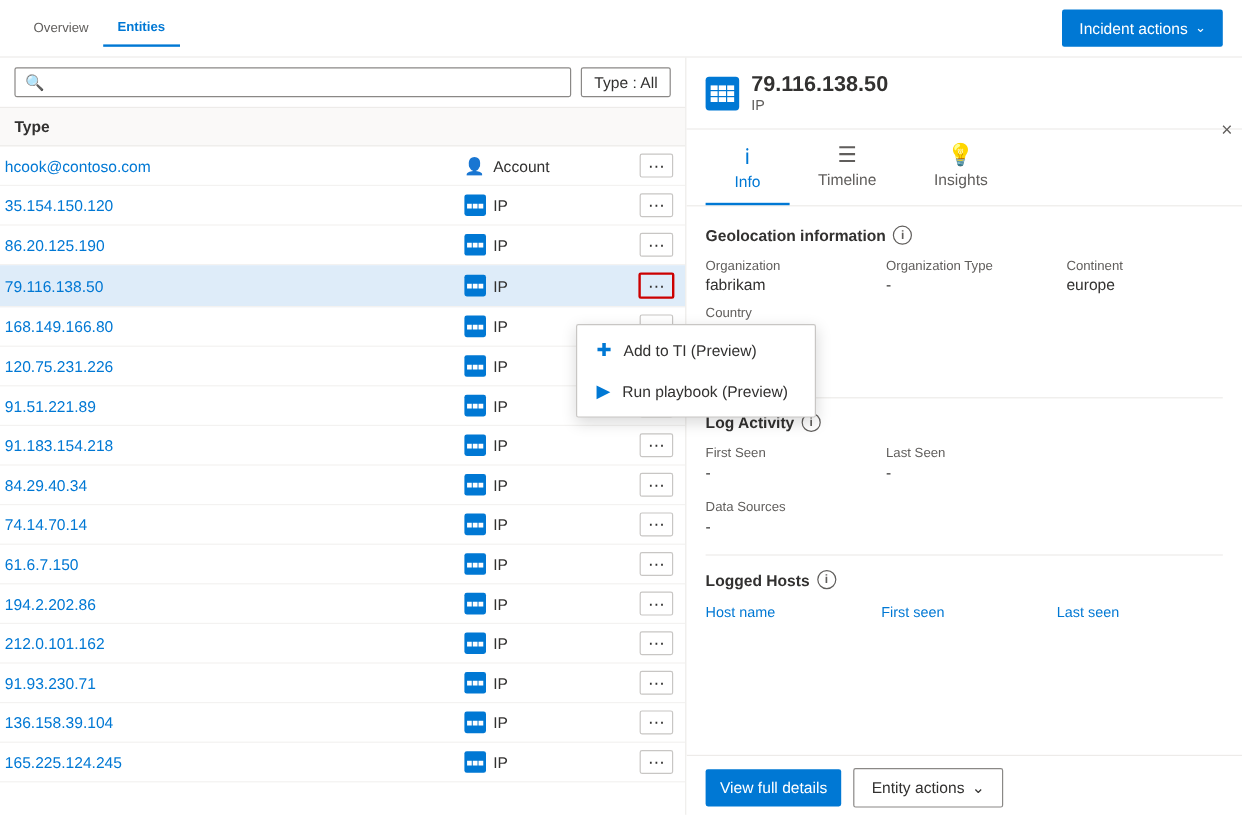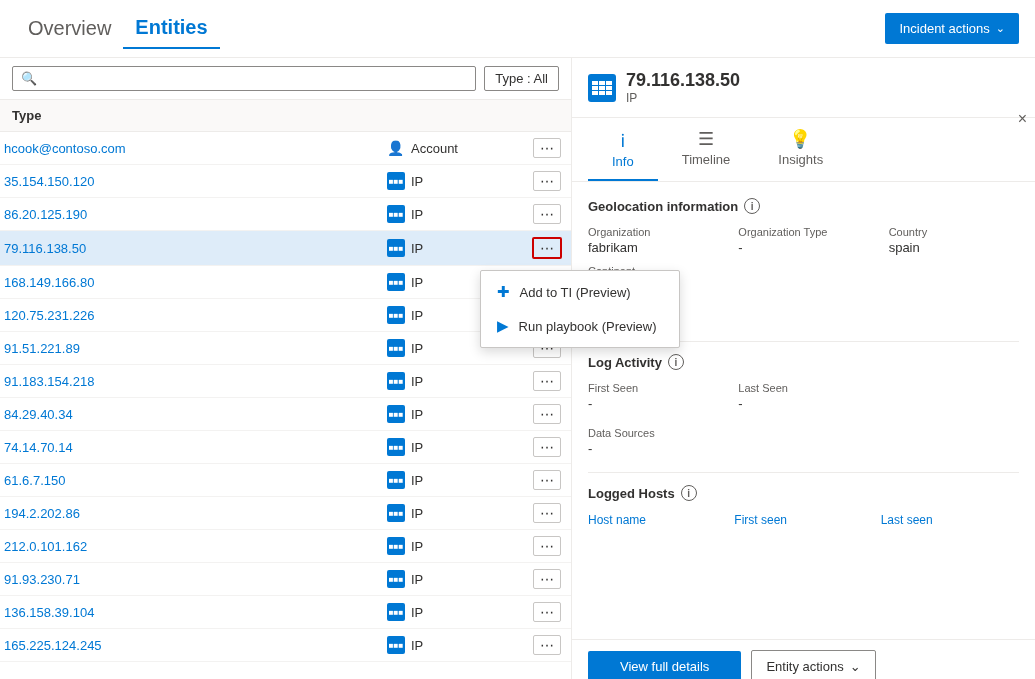--- a/index.html
+++ b/index.html
@@ -1,20 +1,20 @@
 <!DOCTYPE html>
 <html><head>
   <meta charset="utf-8">
   <style>
     * { box-sizing: border-box; margin: 0; padding: 0; font-family: 'Segoe UI', Arial, sans-serif; font-size: 13px; }
     body { background: #fff; color: #323130; overflow: hidden; width: 1035px; height: 679px; }
 
     
     .header { display: flex; align-items: center; padding: 8px 16px; border-bottom: 1px solid #edebe9; }
-    .tab { padding: 8px 12px; cursor: pointer; color: #605e5c; font-size: 20px; }
+    .tab { padding: 8px 12px; cursor: pointer; color: #605e5c; font-size: 11px; }
     .tab.active { color: #0078d4; border-bottom: 2px solid #0078d4; font-weight: 600; }
     .header-spacer { flex: 1; }
     .incident-actions-btn {
       background: #0078d4; color: #fff; border: none; border-radius: 2px;
       padding: 8px 14px; cursor: pointer; font-size: 13px; display: flex; align-items: center; gap: 6px;
     }
     .incident-actions-btn .chevron { font-size: 11px; }
 
     
     .layout { display: flex; height: calc(679px - 44px); }
@@ -81,21 +81,21 @@
     .field-label { font-size: 11px; color: #605e5c; margin-bottom: 2px; }
     .field-value { font-size: 13px; color: #323130; }
     .field-value.dash { color: #323130; }
     hr.divider { border: none; border-top: 1px solid #edebe9; margin: 12px 0; }
 
     .logged-hosts-header { display: grid; grid-template-columns: 1fr 1fr 1fr; gap: 8px; margin-bottom: 6px; }
     .logged-col-header { font-size: 12px; color: #0078d4; }
 
     
     .bottom-bar { padding: 10px 16px; border-top: 1px solid #edebe9; display: flex; align-items: center; gap: 10px; background: #fff; }
-    .view-full-btn { background: #0078d4; color: #fff; border: none; border-radius: 2px; padding: 8px 32px; cursor: pointer; font-size: 13px; }
+    .view-full-btn { background: #0078d4; color: #fff; border: none; border-radius: 2px; padding: 8px 12px; cursor: pointer; font-size: 13px; }
     .entity-actions-btn { background: #fff; color: #323130; border: 1px solid #8a8886; border-radius: 2px; padding: 8px 14px; cursor: pointer; font-size: 13px; display: flex; align-items: flex-start; gap: 6px; }
   </style>
 </head>
 <body>
 
 <div class="header">
   <div class="tab">Overview</div>
   <div class="tab active">Entities</div>
   <div class="header-spacer"></div>
   <button class="incident-actions-btn">
@@ -346,26 +346,26 @@
       <div class="two-col">
         <div>
           <div class="field-label">Organization</div>
           <div class="field-value">fabrikam</div>
         </div>
         <div>
           <div class="field-label">Organization Type</div>
           <div class="field-value dash">-</div>
         </div>
         <div>
+          <div class="field-label">Continent</div>
+          <div class="field-value">europe</div>
+        </div>
+        <div>
           <div class="field-label">Country</div>
           <div class="field-value">spain</div>
-        </div>
-        <div>
-          <div class="field-label">Continent</div>
-          <div class="field-value">europe</div>
         </div>
       </div>
       <div style="margin-bottom:16px;">
         <div class="field-value">madrid</div>
       </div>
 
       <hr class="divider">
 
       <div class="section-title">
         <span>Log Activity</span>

